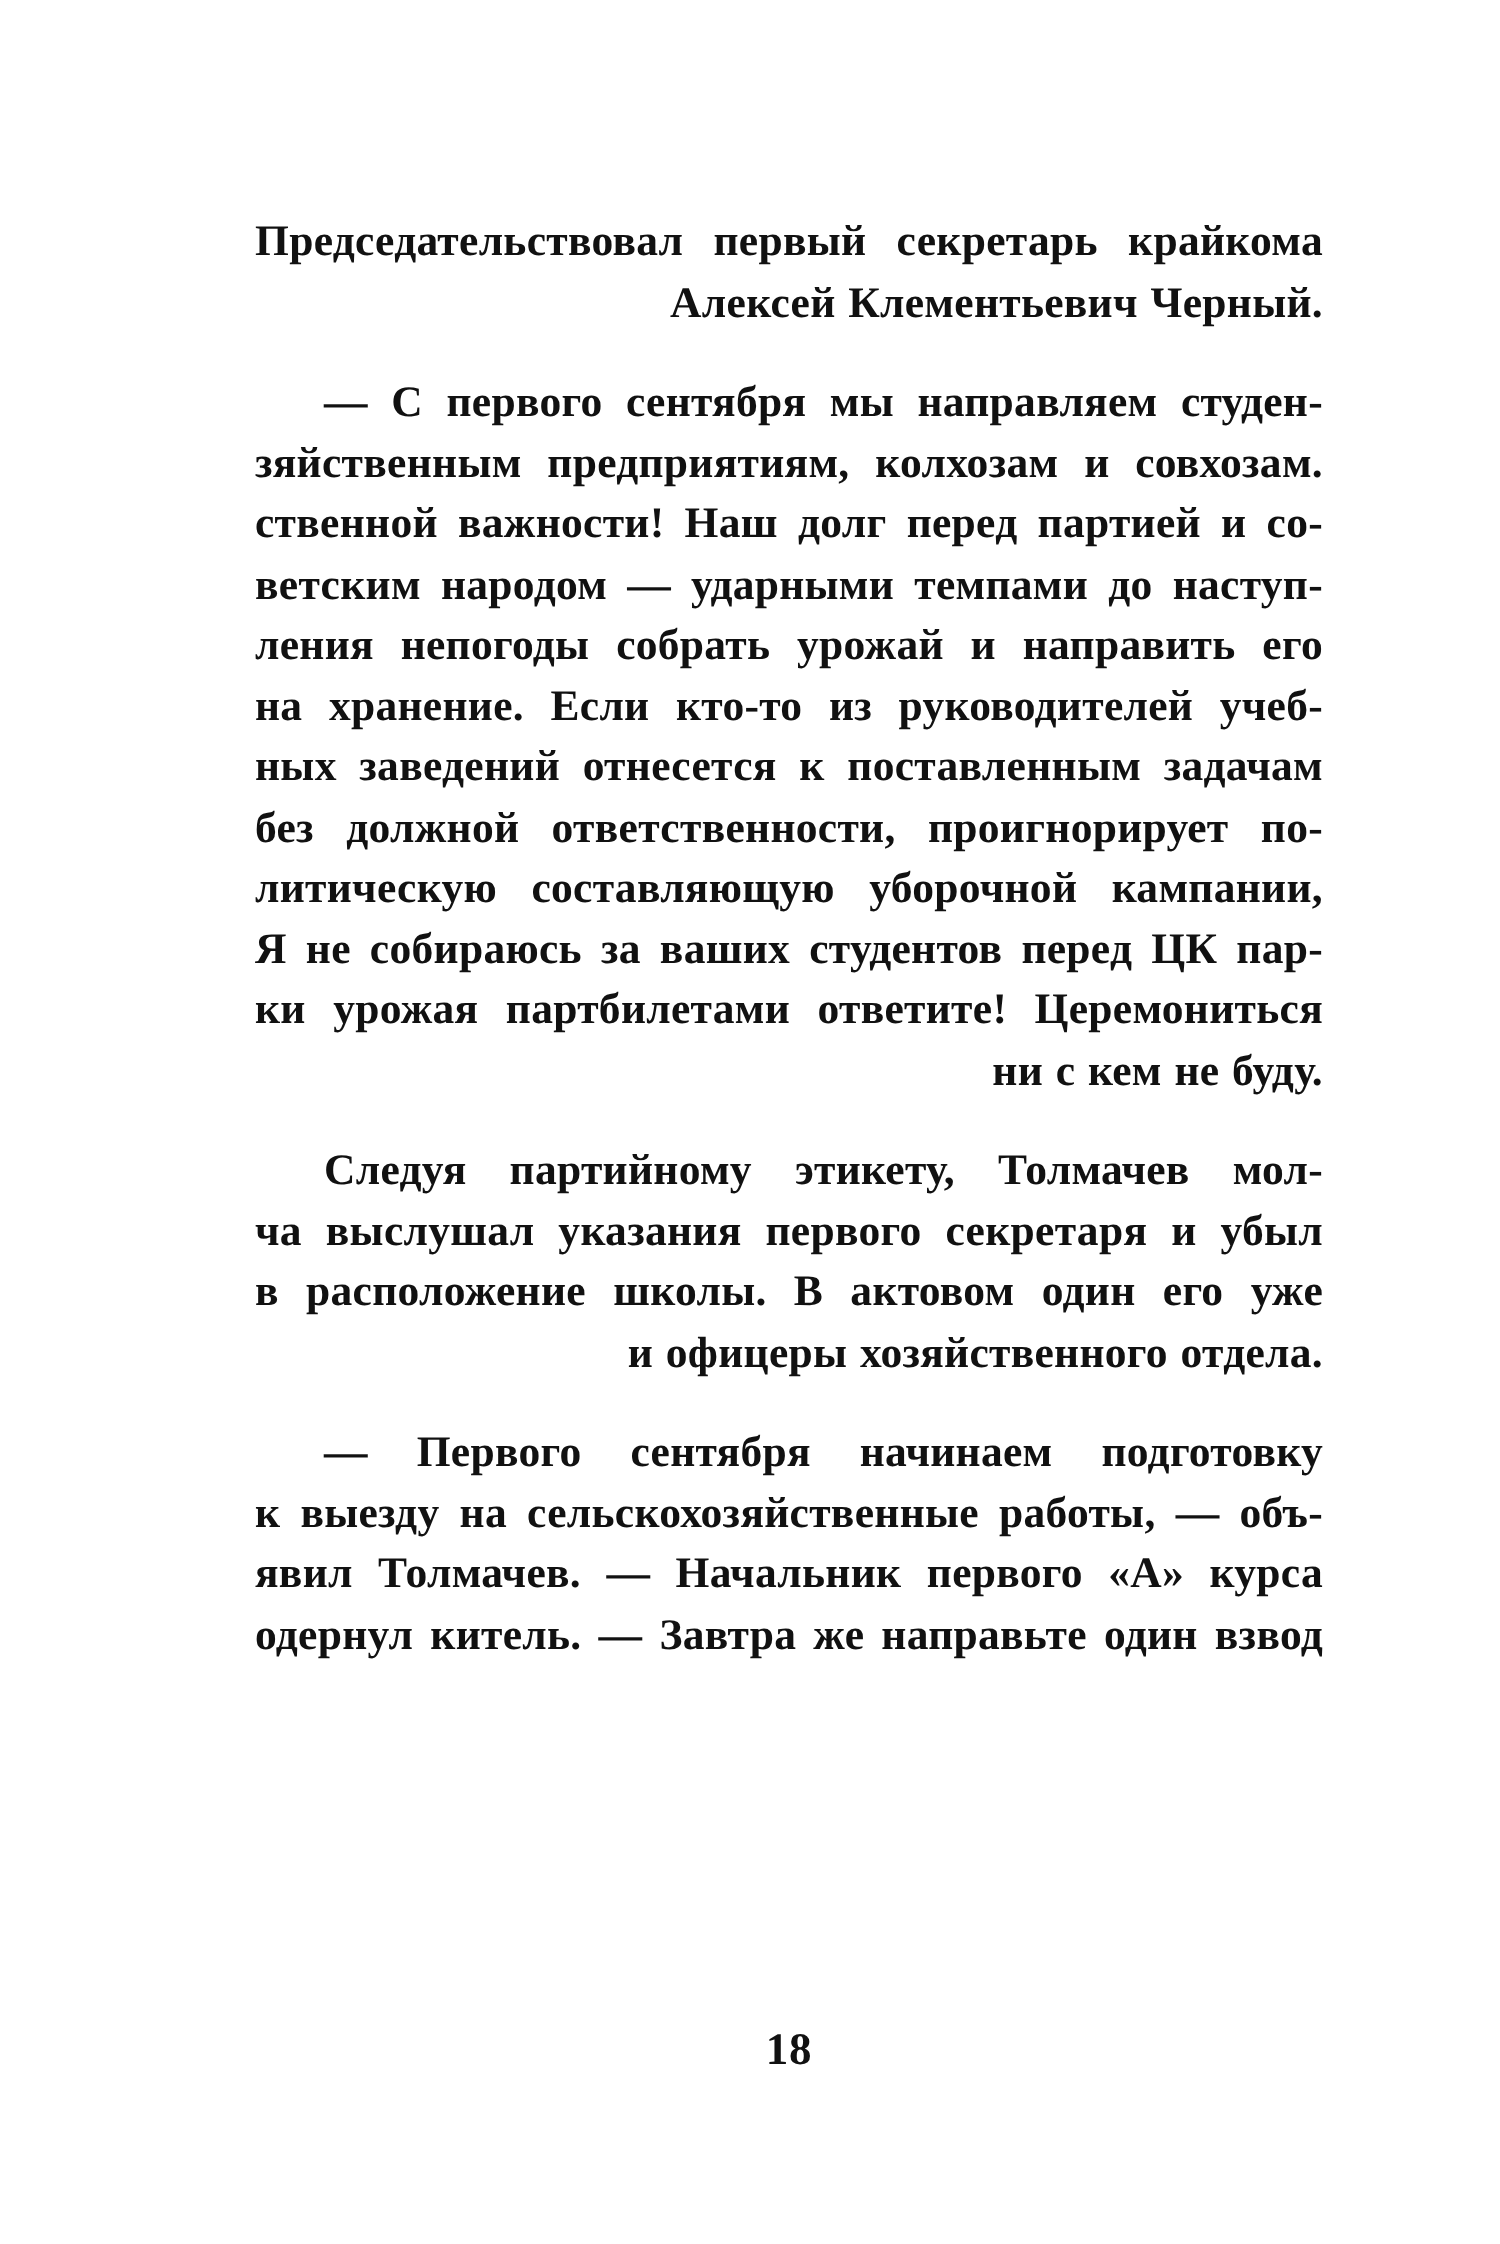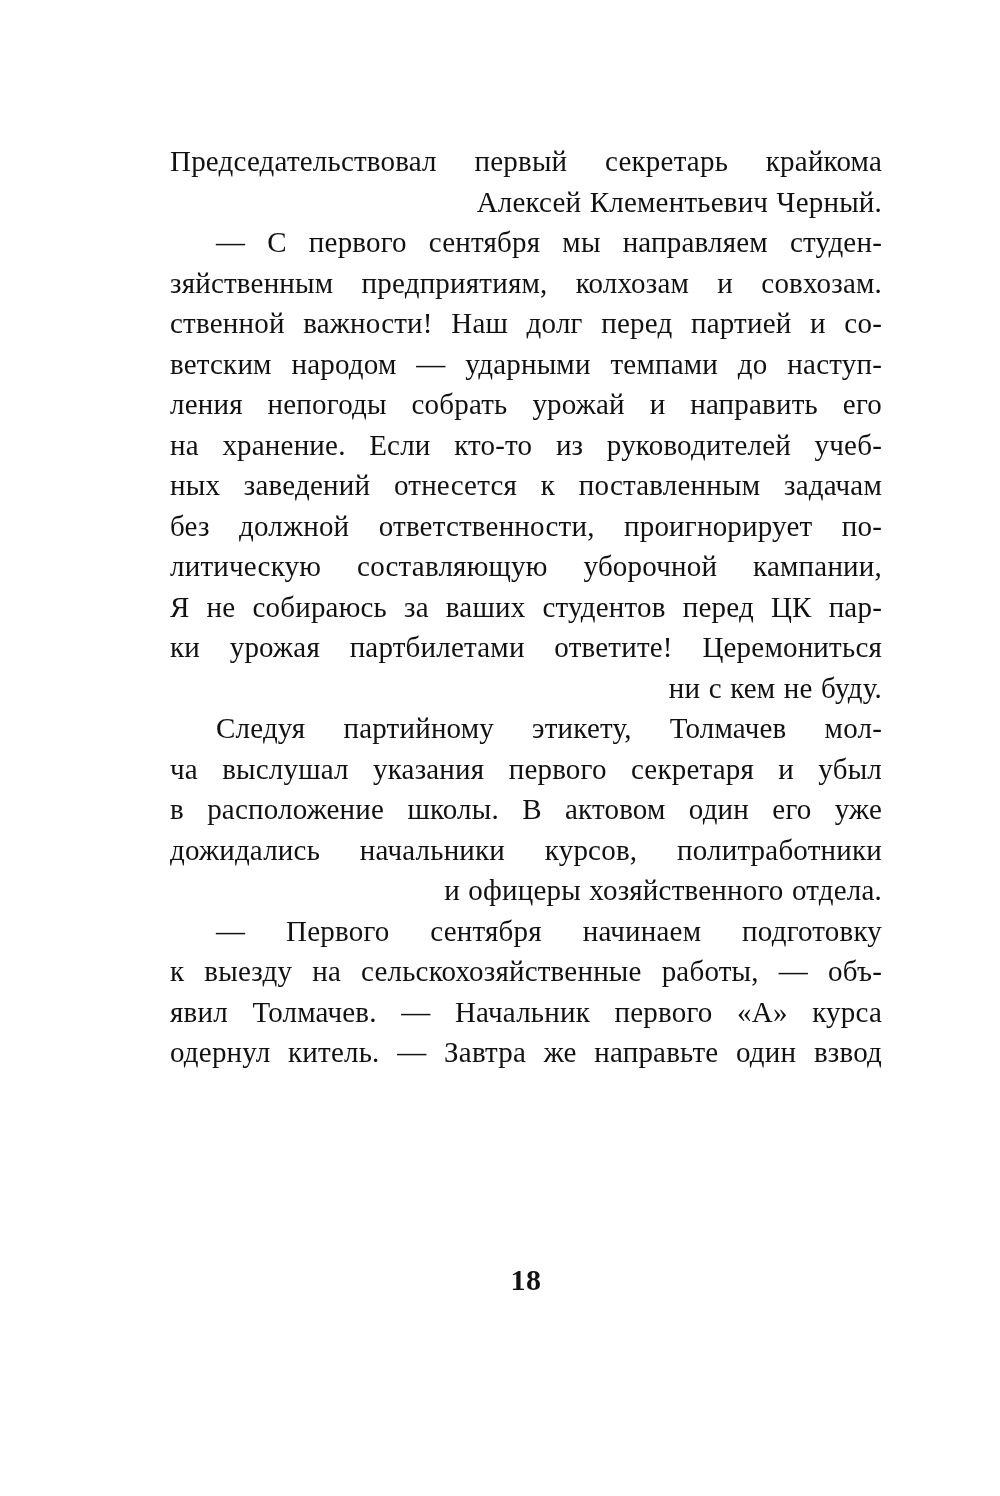--- a/index.html
+++ b/index.html
@@ -22,38 +22,40 @@
   }
   .text-block {
     position: absolute;
     left: 170px;
     top: 141px;
     width: 712px;
     font-size: 29px;
     line-height: 40.5px;
     letter-spacing: 0.2px;
     word-spacing: 1px;
+    font-weight: bold;
   }
   .line {
     text-align: right;
     white-space: normal;
   }
   
   .line.fill {
     text-align: justify;
     text-align-last: justify;
   }
   
   .line.indent {
     text-indent: 46px;
+    margin-top: 26px;
   }
   .page-number {
     position: absolute;
     left: 170px;
-    top: 1263px;
+    top: 1350px;
     width: 712px;
     text-align: center;
     font-size: 30px;
     font-weight: bold;
     letter-spacing: 0.5px;
   }
 </style>
 </head>
 <body>
 
@@ -69,21 +71,20 @@
       <div class="line fill">на хранение. Если кто-то из руководителей учеб-</div>
       <div class="line fill">ных заведений отнесется к поставленным задачам</div>
       <div class="line fill">без должной ответственности, проигнорирует по-</div>
       <div class="line fill">литическую составляющую уборочной кампании,</div>
       <div class="line fill">Я не собираюсь за ваших студентов перед ЦК пар-</div>
       <div class="line fill">ки урожая партбилетами ответите! Церемониться</div>
       <div class="line">ни с кем не буду.</div>
       <div class="line fill indent">Следуя партийному этикету, Толмачев мол-</div>
       <div class="line fill">ча выслушал указания первого секретаря и убыл</div>
       <div class="line fill">в расположение школы. В актовом один его уже</div>
-      <div class="line fill">дожидались начальники курсов, политработники</div>
       <div class="line">и офицеры хозяйственного отдела.</div>
       <div class="line fill indent">— Первого сентября начинаем подготовку</div>
       <div class="line fill">к выезду на сельскохозяйственные работы, — объ-</div>
       <div class="line fill">явил Толмачев. — Начальник первого «А» курса</div>
       <div class="line fill">одернул китель. — Завтра же направьте один взвод</div>
     </div>
   <div class="page-number">18</div>
 </div>
 
 </body></html>

